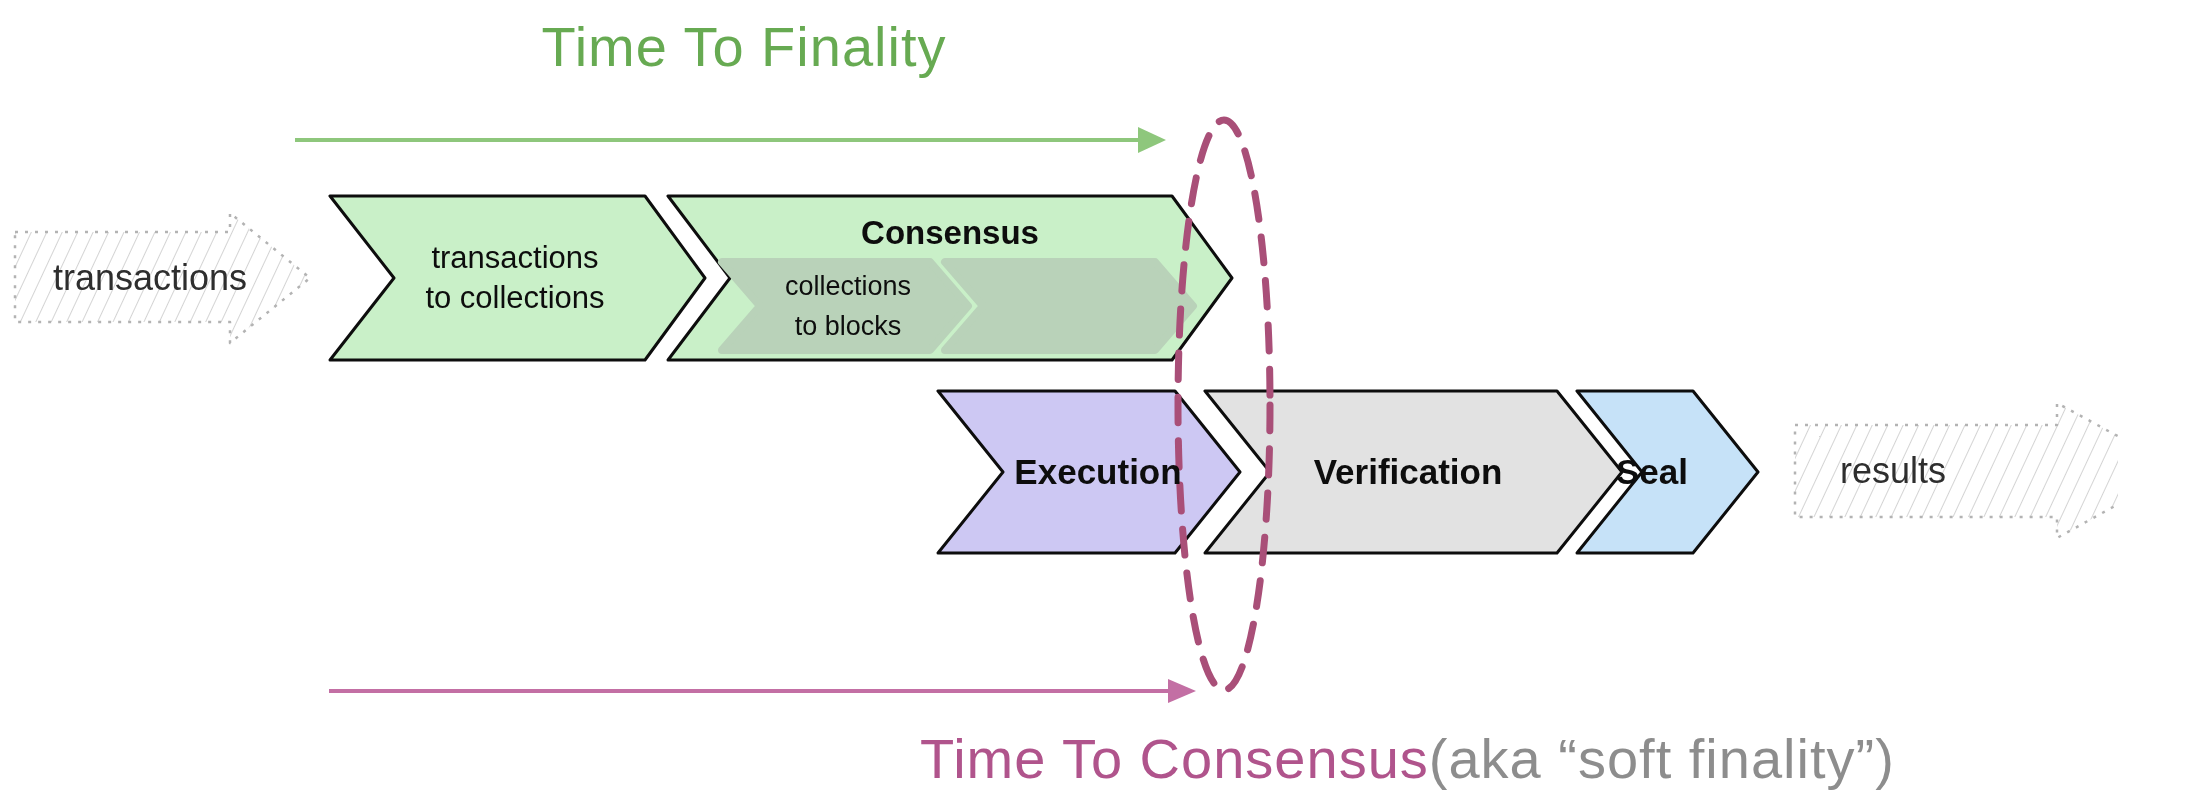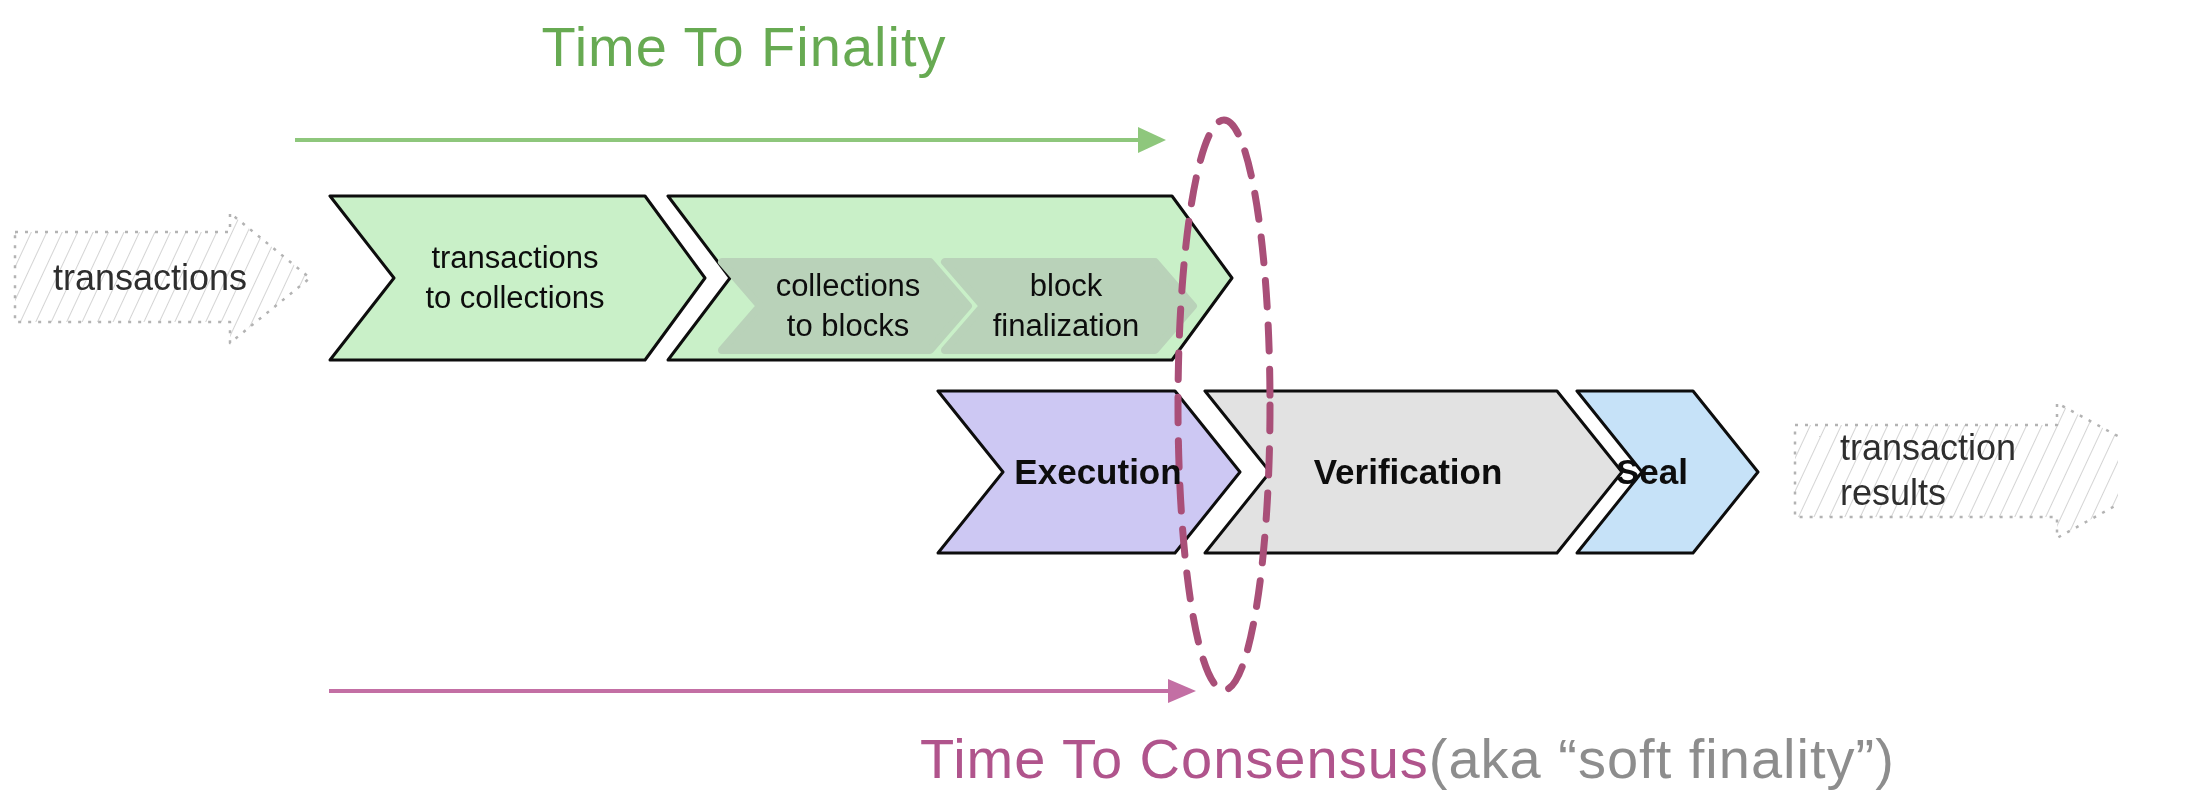--- a/index.html
+++ b/index.html
@@ -4,21 +4,21 @@
 <style>
   html,body{margin:0;padding:0;background:#fff;}
   body{font-family:"Liberation Sans",sans-serif;}
   .stage{position:relative;width:2118px;height:806px;background:#fff;overflow:hidden;}
   svg.layer{position:absolute;left:0;top:0;}
   .lbl{position:absolute;white-space:nowrap;transform:translate(-50%,-50%);
        text-align:center;color:#0d0d0d;line-height:40px;}
   .stage-name{font-weight:bold;font-size:33px;}
   .stage-desc{font-size:31px;}
   .row2-name{font-weight:bold;font-size:35px;}
-  .sub-lbl{font-size:31px;line-height:40px;}
+  .sub-lbl{font-size:27px;line-height:40px;}
   .title-top{position:absolute;left:744px;top:14px;transform:translateX(-50%);
        font-size:56px;letter-spacing:1px;color:var(--finality-title,#67aa52);white-space:nowrap;}
   .caption-bottom{position:absolute;left:920px;top:726px;font-size:56px;letter-spacing:1px;white-space:nowrap;}
   .caption-bottom .main{color:var(--executed-title,#b0548c);}
   .caption-bottom .note{color:var(--executed-note,#8d8d8d);}
   .sketch-lbl{position:absolute;color:var(--sketch-text,#2e2e2e);font-size:36px;line-height:45px;}
   .in-lbl{left:150px;top:277px;transform:translate(-50%,-50%);text-align:center;}
   .out-lbl{left:1840px;top:470px;transform:translate(0,-50%);text-align:left;}
 </style>
 </head>
@@ -57,36 +57,32 @@
 
   <div class="title-top">Time To Finality</div>
 
   <div class="sketch-lbl in-lbl">transactions</div>
 
   <div class="lbl" style="left:515px;top:278px;">
     <div class="stage-desc">transactions</div>
     <div class="stage-desc">to collections</div>
   </div>
 
+  <div class="lbl stage-name" style="left:950px;top:233px;">Consensus</div>
 
   <div class="lbl sub-lbl" style="left:848px;top:306px;">
     <div>collections</div>
     <div>to blocks</div>
-  </div>
-  <div class="lbl sub-lbl" style="left:1066px;top:306px;">
-    <div>block</div>
-    <div>finalization</div>
   </div>
 
   <div class="lbl row2-name" style="left:1098px;top:472px;">Execution</div>
   <div class="lbl row2-name" style="left:1408px;top:472px;">Verification</div>
   <div class="lbl row2-name" style="left:1652px;top:472px;">Seal</div>
 
   <div class="sketch-lbl out-lbl">
-    <div>transaction</div>
     <div>results</div>
   </div>
 
   <div class="caption-bottom">
     <span class="main">Time To Consensus</span><span class="note">(aka “soft finality”)</span>
   </div>
 
 </div>
 
 </body></html>

